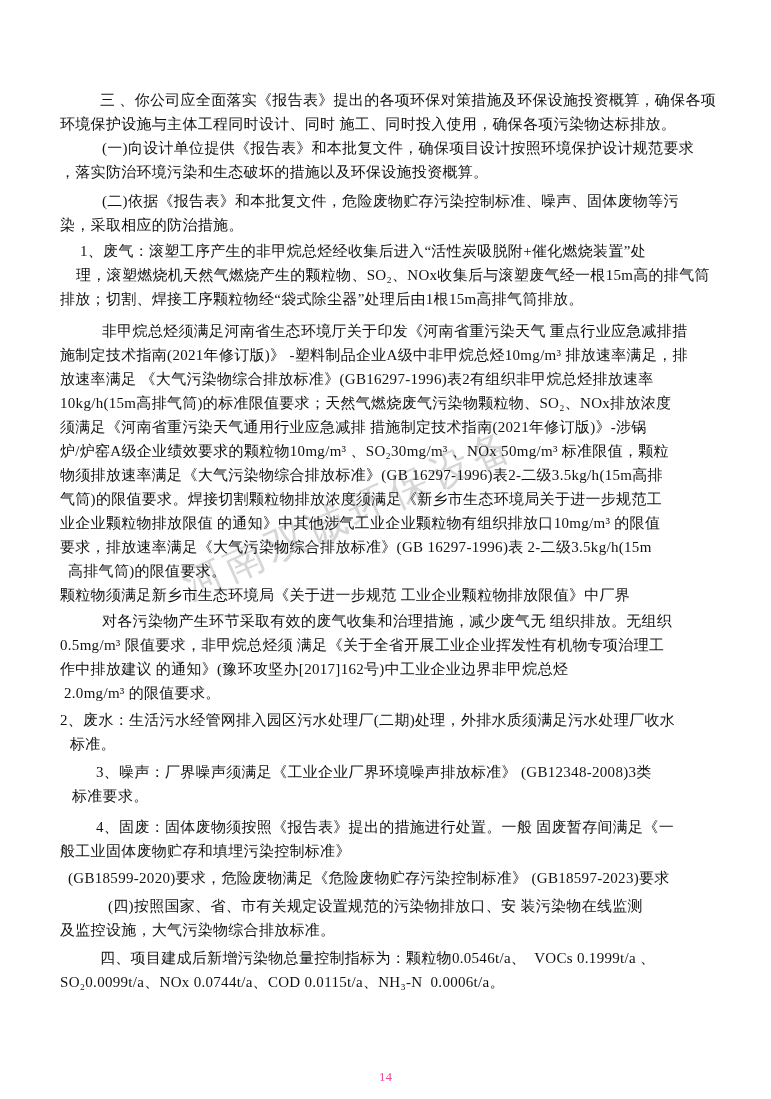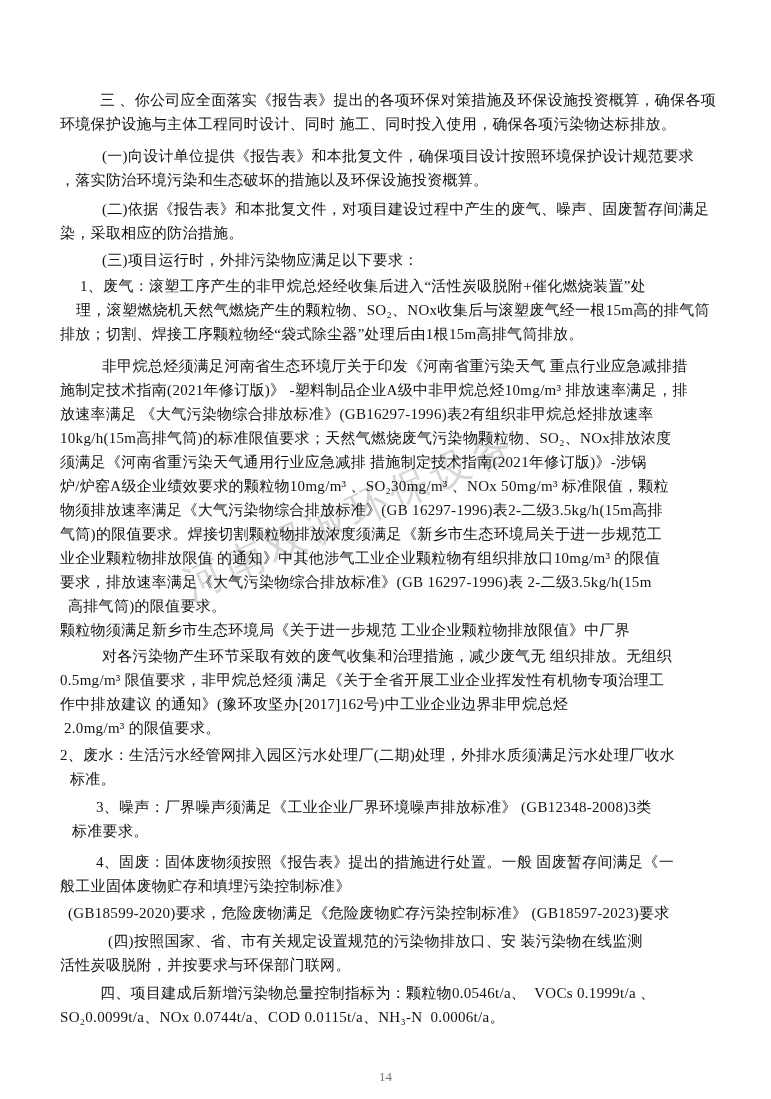--- a/index.html
+++ b/index.html
@@ -43,38 +43,37 @@
     white-space: pre;
     letter-spacing: 0.3px;
   }
   .pagenum {
     position: absolute;
     left: 0;
     right: 0;
     bottom: 14px;
     text-align: center;
     font-size: 13px;
-    color: #737373;
+    color: #ec4899;
     z-index: 2;
   }
 </style>
 </head>
 <body>
 
 <div class="page">
   <div class="watermark">河南双诚环保设备</div>
 
   <div class="content">
       <div class="line" style="margin-left: 40px; margin-top: 0px;">三 、你公司应全面落实《报告表》提出的各项环保对策措施及环保设施投资概算，确保各项</div>
       <div class="line" style="margin-left: 0px; margin-top: 0px;">环境保护设施与主体工程同时设计、同时 施工、同时投入使用，确保各项污染物达标排放。</div>
-      <div class="line" style="margin-left: 42px; margin-top: 8px;">(一)向设计单位提供《报告表》和本批复文件，确保项目设计按照环境保护设计规范要求</div>
+      <div class="line" style="margin-left: 42px; margin-top: 0;">(一)向设计单位提供《报告表》和本批复文件，确保项目设计按照环境保护设计规范要求</div>
       <div class="line" style="margin-left: 0px; margin-top: 0px;">，落实防治环境污染和生态破坏的措施以及环保设施投资概算。</div>
-      <div class="line" style="margin-left: 42px; margin-top: 5px;">(二)依据《报告表》和本批复文件，对项目建设过程中产生的废气、噪声、固废暂存间满足</div>
+      <div class="line" style="margin-left: 42px; margin-top: 5px;">(二)依据《报告表》和本批复文件，危险废物贮存污染控制标准、噪声、固体废物等污</div>
       <div class="line" style="margin-left: 0px; margin-top: 0px;">染，采取相应的防治措施。</div>
-      <div class="line" style="margin-left: 42px; margin-top: 3px;">(三)项目运行时，外排污染物应满足以下要求：</div>
       <div class="line" style="margin-left: 20px; margin-top: 2px;">1、废气：滚塑工序产生的非甲烷总烃经收集后进入“活性炭吸脱附+催化燃烧装置”处</div>
       <div class="line" style="margin-left: 16px; margin-top: 0px;">理，滚塑燃烧机天然气燃烧产生的颗粒物、SO₂、NOx收集后与滚塑废气经一根15m高的排气筒</div>
       <div class="line" style="margin-left: 0px; margin-top: 0px;">排放；切割、焊接工序颗粒物经“袋式除尘器”处理后由1根15m高排气筒排放。</div>
       <div class="line" style="margin-left: 42px; margin-top: 8px;">非甲烷总烃须满足河南省生态环境厅关于印发《河南省重污染天气 重点行业应急减排措</div>
       <div class="line" style="margin-left: 0px; margin-top: 0px;">施制定技术指南(2021年修订版)》 -塑料制品企业A级中非甲烷总烃10mg/m³ 排放速率满足，排</div>
       <div class="line" style="margin-left: 0px; margin-top: 0px;">放速率满足 《大气污染物综合排放标准》(GB16297-1996)表2有组织非甲烷总烃排放速率</div>
       <div class="line" style="margin-left: 0px; margin-top: 0px;">10kg/h(15m高排气筒)的标准限值要求；天然气燃烧废气污染物颗粒物、SO₂、NOx排放浓度</div>
       <div class="line" style="margin-left: 0px; margin-top: 0px;">须满足《河南省重污染天气通用行业应急减排 措施制定技术指南(2021年修订版)》-涉锅</div>
       <div class="line" style="margin-left: 0px; margin-top: 0px;">炉/炉窑A级企业绩效要求的颗粒物10mg/m³ 、SO₂30mg/m³ 、NOx 50mg/m³ 标准限值，颗粒</div>
       <div class="line" style="margin-left: 0px; margin-top: 0px;">物须排放速率满足《大气污染物综合排放标准》(GB 16297-1996)表2-二级3.5kg/h(15m高排</div>
@@ -88,19 +87,19 @@
       <div class="line" style="margin-left: 0px; margin-top: 0px;">作中排放建议 的通知》(豫环攻坚办[2017]162号)中工业企业边界非甲烷总烃</div>
       <div class="line" style="margin-left: 4px; margin-top: 0px;">2.0mg/m³ 的限值要求。</div>
       <div class="line" style="margin-left: 0px; margin-top: 3px;">2、废水：生活污水经管网排入园区污水处理厂(二期)处理，外排水质须满足污水处理厂收水</div>
       <div class="line" style="margin-left: 10px; margin-top: 0px;">标准。</div>
       <div class="line" style="margin-left: 36px; margin-top: 4px;">3、噪声：厂界噪声须满足《工业企业厂界环境噪声排放标准》 (GB12348-2008)3类</div>
       <div class="line" style="margin-left: 12px; margin-top: 0px;">标准要求。</div>
       <div class="line" style="margin-left: 36px; margin-top: 7px;">4、固废：固体废物须按照《报告表》提出的措施进行处置。一般 固废暂存间满足《一</div>
       <div class="line" style="margin-left: 0px; margin-top: 0px;">般工业固体废物贮存和填埋污染控制标准》</div>
       <div class="line" style="margin-left: 8px; margin-top: 3px;">(GB18599-2020)要求，危险废物满足《危险废物贮存污染控制标准》 (GB18597-2023)要求</div>
       <div class="line" style="margin-left: 48px; margin-top: 4px;">(四)按照国家、省、市有关规定设置规范的污染物排放口、安 装污染物在线监测</div>
-      <div class="line" style="margin-left: 0px; margin-top: 0px;">活性炭吸脱附，并按要求与环保部门联网。</div>
+      <div class="line" style="margin-left: 0px; margin-top: 0px;">及监控设施，大气污染物综合排放标准。</div>
       <div class="line" style="margin-left: 40px; margin-top: 4px;">四、项目建成后新增污染物总量控制指标为：颗粒物0.0546t/a、  VOCs 0.1999t/a 、</div>
       <div class="line" style="margin-left: 0px; margin-top: 0px;">SO₂0.0099t/a、NOx 0.0744t/a、COD 0.0115t/a、NH₃-N  0.0006t/a。</div>
     </div>
 
   <div class="pagenum">14</div>
 </div>
 
 </body></html>

